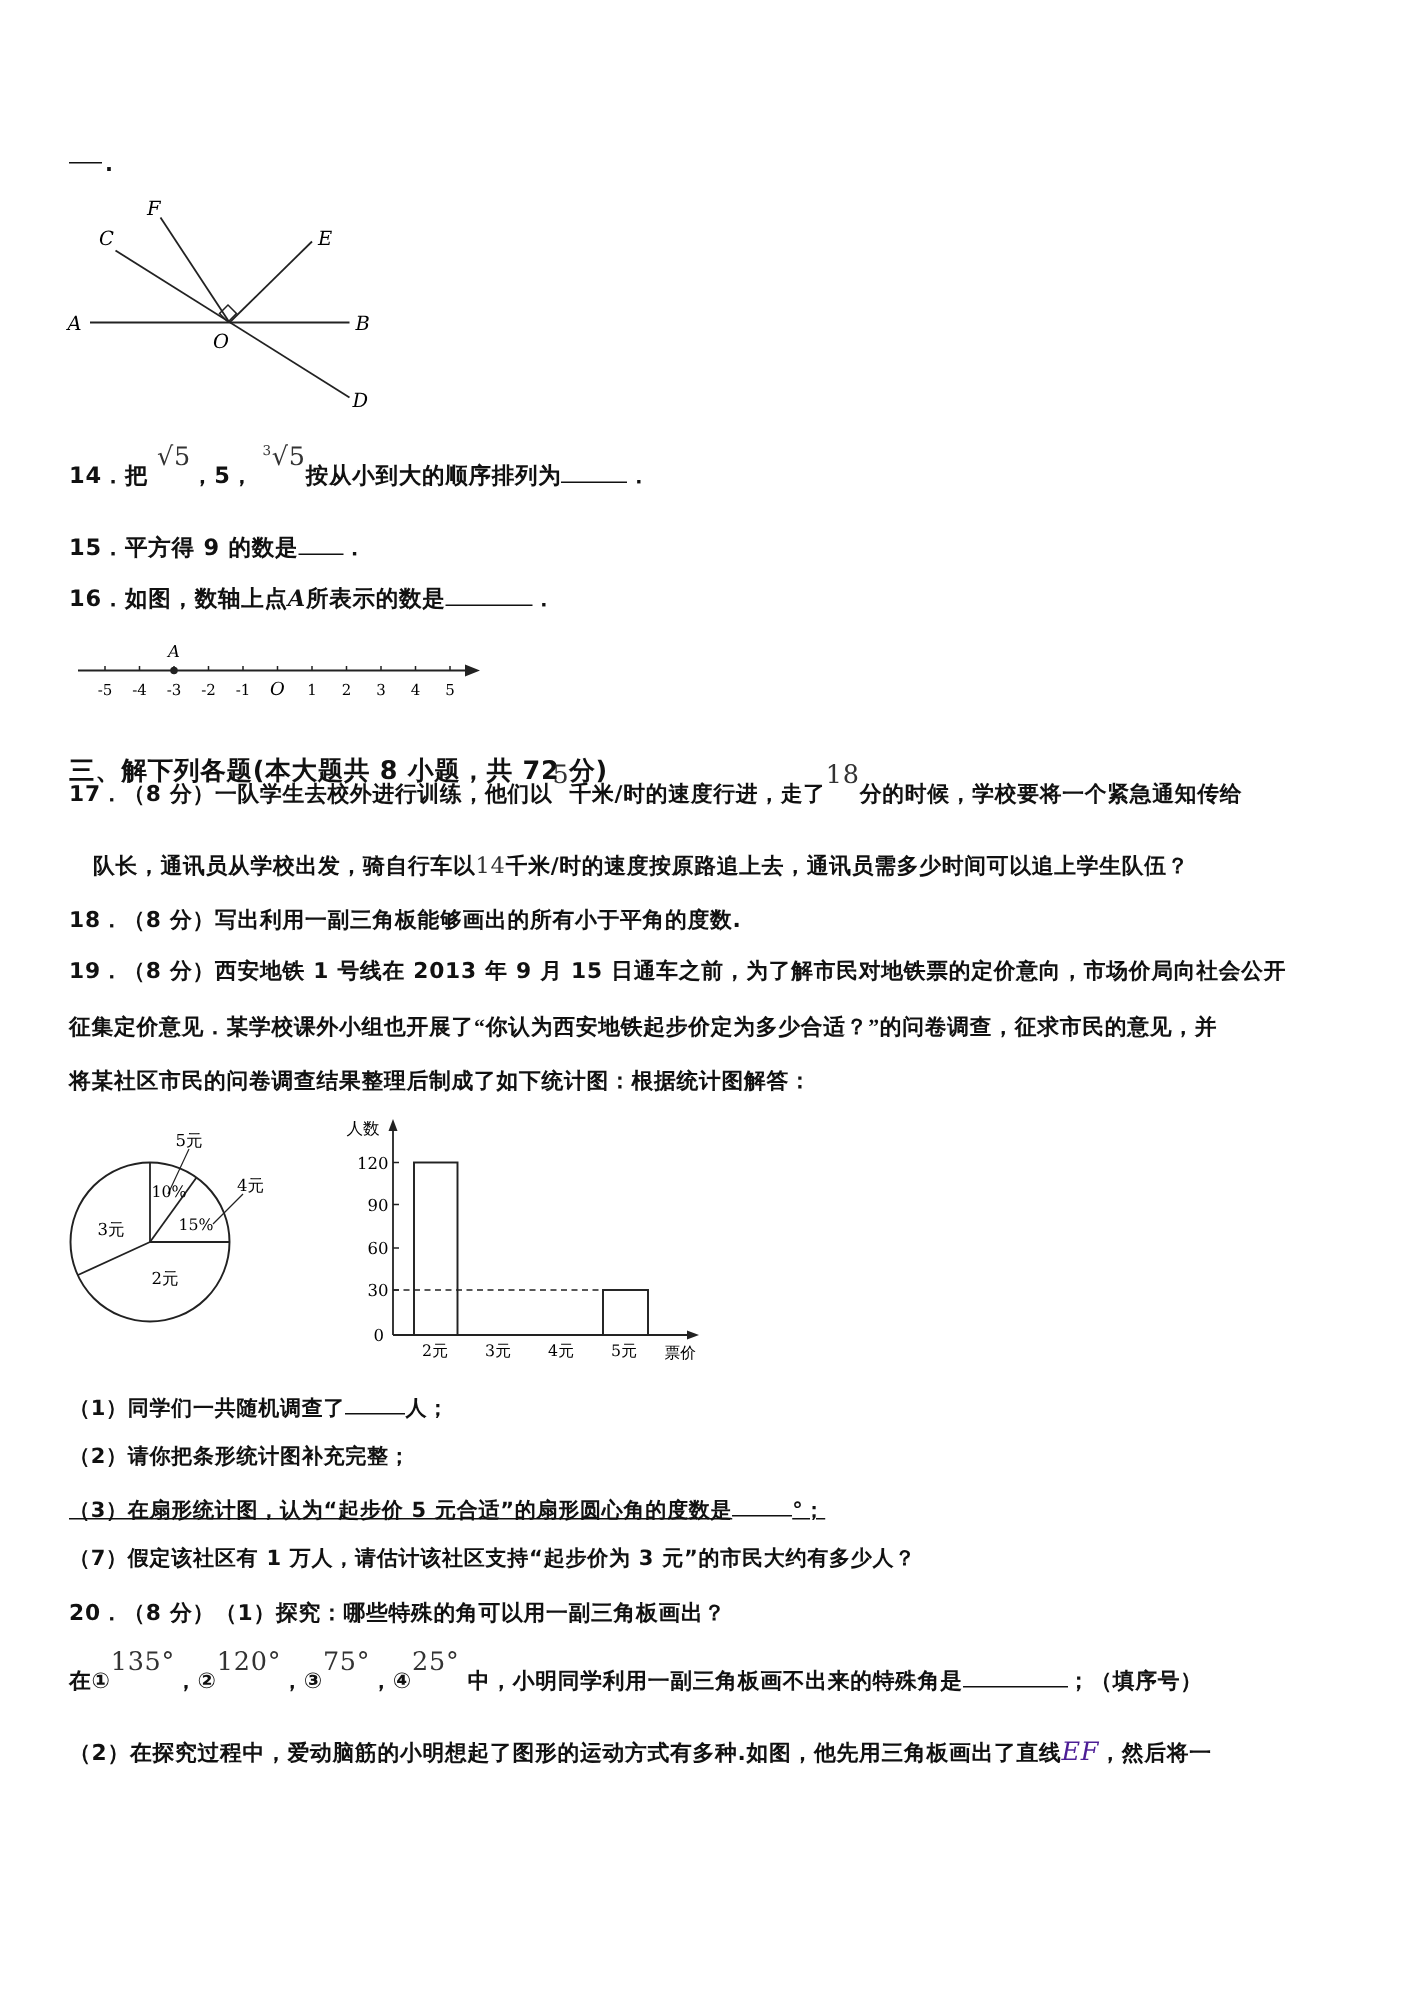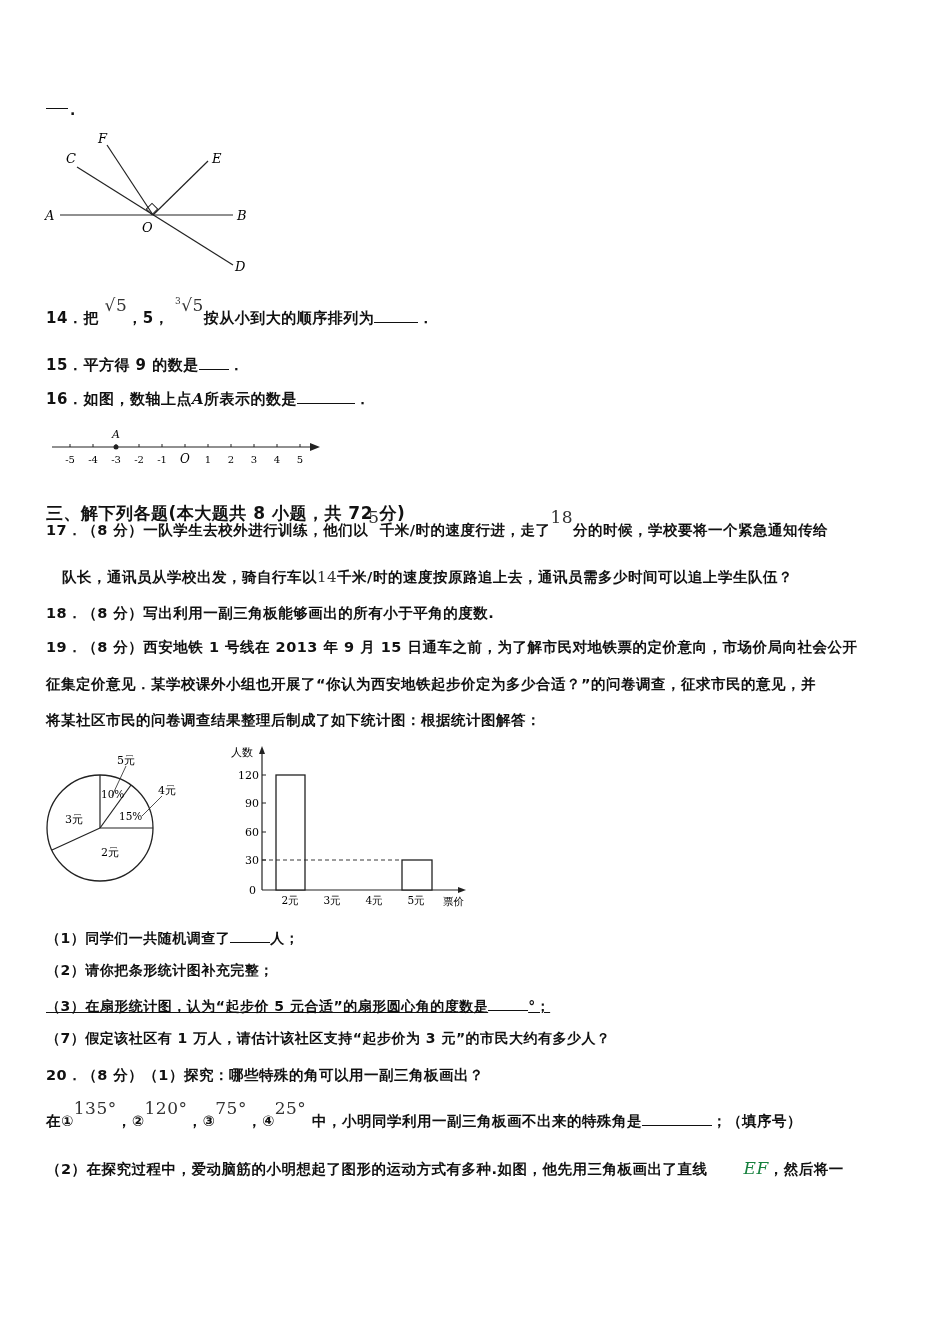--- a/index.html
+++ b/index.html
@@ -90,21 +90,21 @@
   <span>队长，通讯员从学校出发，骑自行车以</span><span class="math" style="font-size:15px;">14</span><span>千米/时的速度按原路追上去，通讯员需多少时间可以追上学生队伍？</span>
 </div>
 
 <div class="line" style="top:604px; font-size:14.5px;">
   <span>18．</span><span>（8 分）</span><span>写出利用一副三角板能够画出的所有小于平角的度数.</span>
 </div>
 
 <div class="line" style="top:638px; font-size:14.5px;">
   <span>19．</span><span>（8 分）</span><span>西安地铁 1 号线在 2013 年 9 月 15 日通车之前，为了解市民对地铁票的定价意向，市场价局向社会公开</span>
 </div>
-<div class="line" style="top:675px; font-size:14.5px;">征集定价意见．某学校课外小组也开展了“你认为西安地铁起步价定为多少合适？”的问卷调查，征求市民的意见，并</div>
+<div class="line" style="top:675px; font-size:14.5px;font-family:Liberation Serif, serif;">征集定价意见．某学校课外小组也开展了“你认为西安地铁起步价定为多少合适？”的问卷调查，征求市民的意见，并</div>
 <div class="line" style="top:711px; font-size:14.5px;">将某社区市民的问卷调查结果整理后制成了如下统计图：根据统计图解答：</div>
 
 <svg class="abs" style="left:40px; top:748px;" width="160" height="140" viewBox="0 0 160 140">
   <circle cx="60" cy="80" r="53" fill="#fff" stroke="#222" stroke-width="1.3"></circle>
   <line x1="60" y1="80" x2="60" y2="27" stroke="#222" stroke-width="1.2"></line>
   <line x1="60" y1="80" x2="91" y2="37" stroke="#222" stroke-width="1.2"></line>
   <line x1="60" y1="80" x2="113" y2="80" stroke="#222" stroke-width="1.2"></line>
   <line x1="60" y1="80" x2="12" y2="102" stroke="#222" stroke-width="1.2"></line>
   <line x1="72" y1="48" x2="86" y2="18" stroke="#222" stroke-width="0.8"></line>
   <line x1="102" y1="68" x2="122" y2="48" stroke="#222" stroke-width="0.8"></line>
@@ -157,14 +157,14 @@
 <div class="line" style="top:1030px; font-size:14px;">（7）假定该社区有 1 万人，请估计该社区支持“起步价为 3 元”的市民大约有多少人？</div>
 
 <div class="line" style="top:1066px; font-size:14.5px;">
   <span>20．</span><span>（8 分）</span><span>（1）探究：哪些特殊的角可以用一副三角板画出？</span>
 </div>
 <div class="line" style="top:1110px; font-size:14.5px;">
   <span>在①</span><span class="math sup">135°</span><span>，②</span><span class="math sup">120°</span><span>，③</span><span class="math sup">75°</span><span>，④</span><span class="math sup">25°</span>
   <span>中，小明同学利用一副三角板画不出来的特殊角是</span><span class="blank" style="width:70px;"></span><span>；（填序号）</span>
 </div>
 <div class="line" style="top:1158px; font-size:14.5px;">
-  <span>（2）在探究过程中，爱动脑筋的小明想起了图形的运动方式有多种.如图，他先用三角板画出了直线</span><span class="math it" style="color:#15803d;margin-left:36px;">EF</span><span>，然后将一</span>
+  <span>（2）在探究过程中，爱动脑筋的小明想起了图形的运动方式有多种.如图，他先用三角板画出了直线</span><span class="math it" style="color:#4c1d95;">EF</span><span>，然后将一</span>
 </div>
 
 </body></html>

